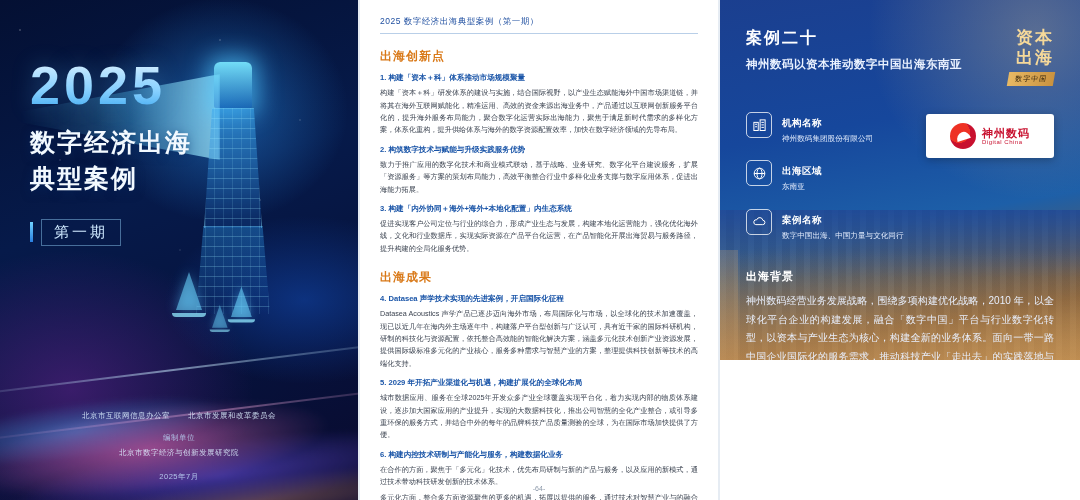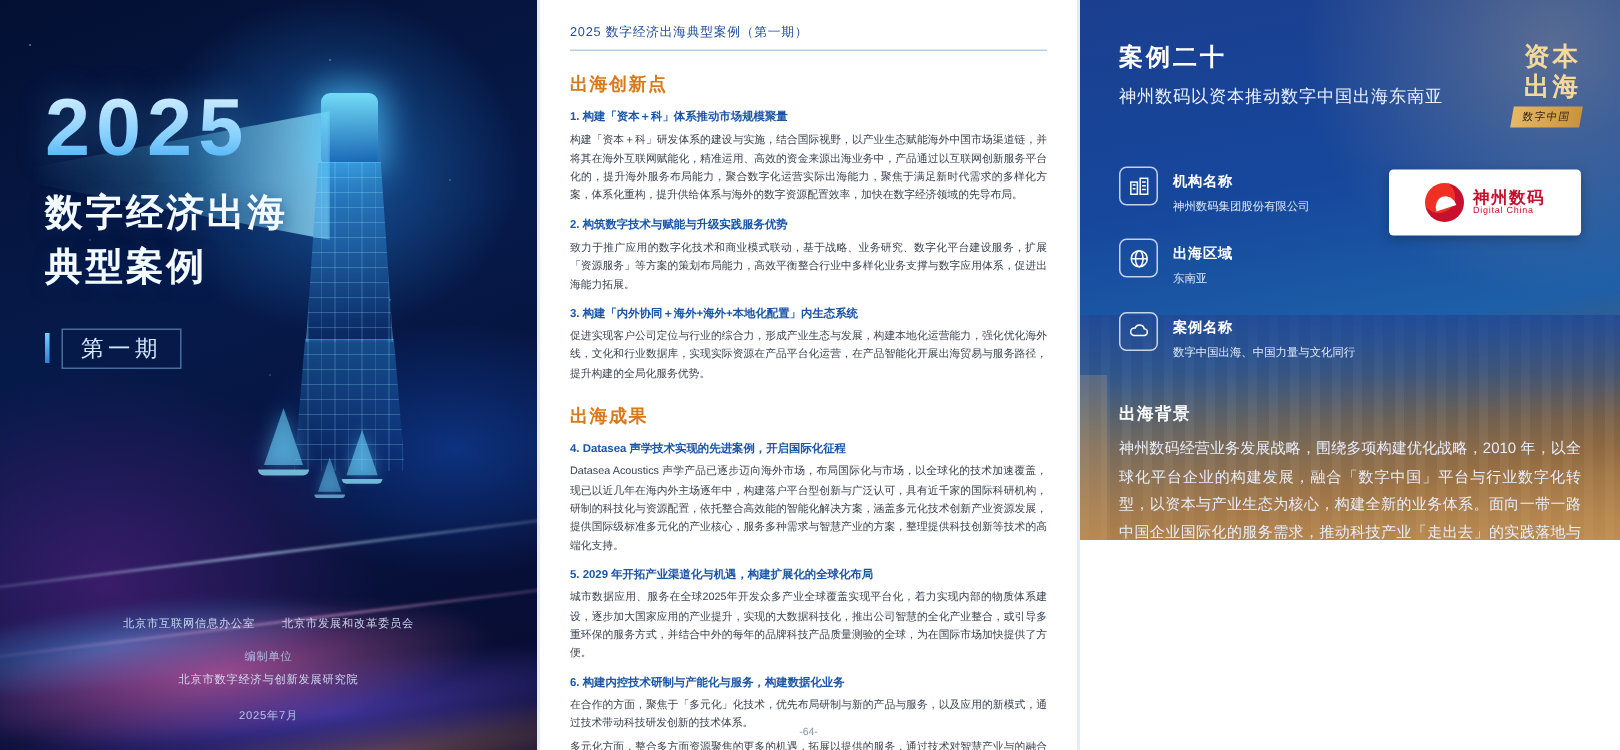--- a/index.html
+++ b/index.html
@@ -265,21 +265,21 @@
   }
 
   .right-inner { position: relative; z-index: 3; padding: 28px 26px 0 26px; }
 
   .case-head { display: flex; align-items: flex-start; justify-content: space-between; }
   .case-no {
     font-size: 16px; font-weight: 700; letter-spacing: 2px; color: #ffffff;
   }
   .case-sub {
     margin-top: 8px;
-    font-size: 11.5px; font-weight: 400; letter-spacing: .5px; color: #eaf2ff;
+    font-size: 11.5px; font-weight: 700; letter-spacing: .5px; color: #eaf2ff;
   }
   .ribbon {
     position: relative;
     text-align: right;
   }
   .ribbon .big {
     font-size: 17px; font-weight: 700; line-height: 1.15; letter-spacing: 2px;
     color: #f6d99a;
   }
   .ribbon .tag {

